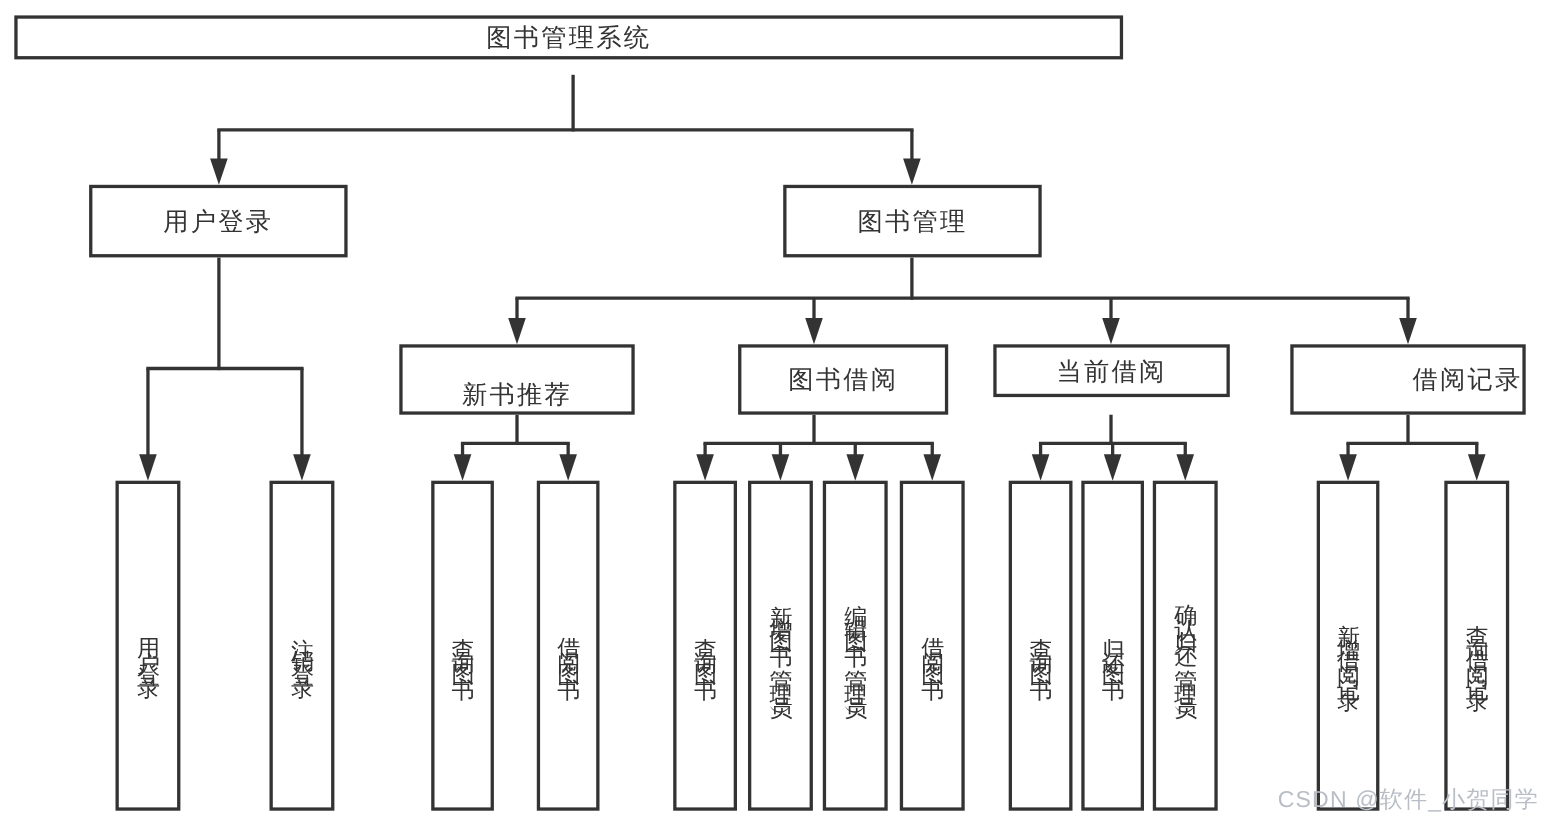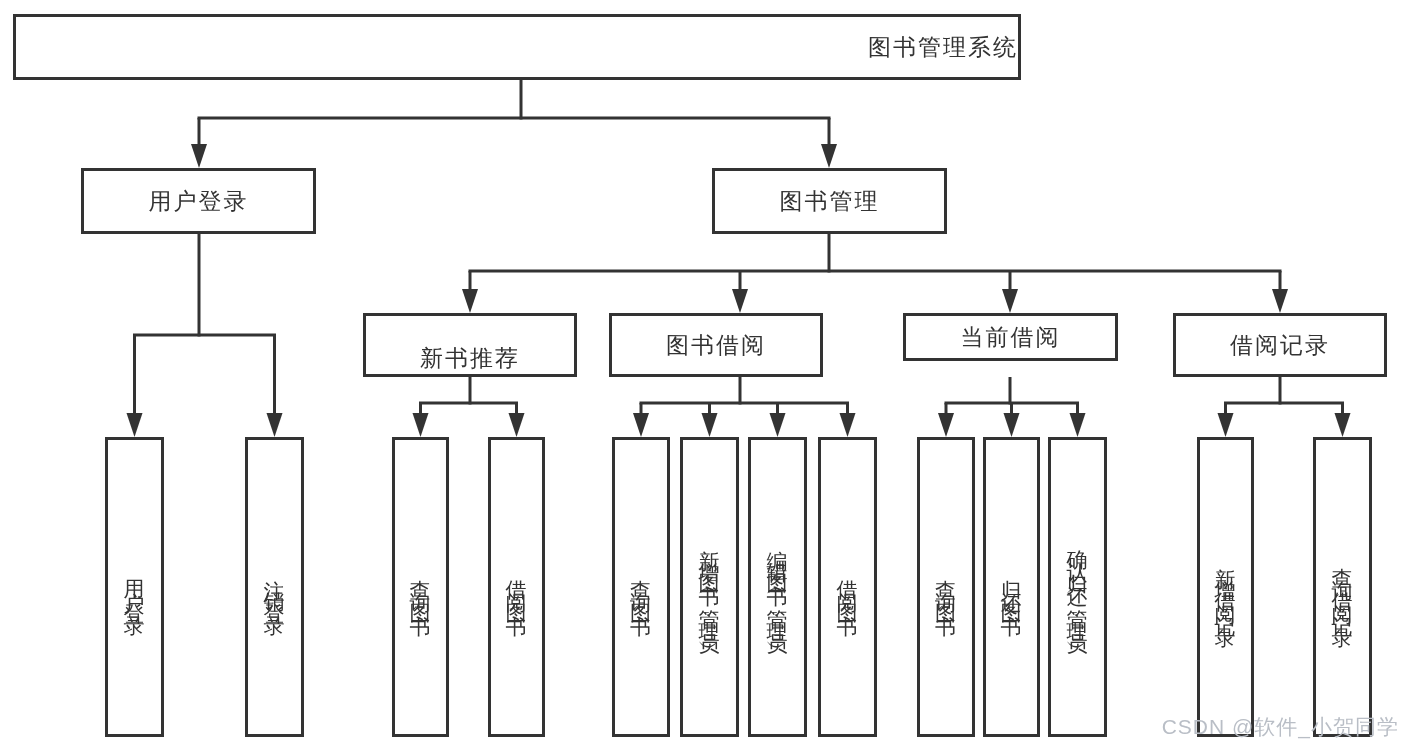--- a/index.html
+++ b/index.html
@@ -133,41 +133,41 @@
     <g>
       <line x1="1280" y1="377" x2="1280" y2="404.5"></line>
       <line x1="1224" y1="403" x2="1344" y2="403"></line>
       <line x1="1225.5" y1="403" x2="1225.5" y2="417"></line>
       <polygon points="1217.5,413 1233.5,413 1225.5,437"></polygon>
       <line x1="1342.5" y1="403" x2="1342.5" y2="417"></line>
       <polygon points="1334.5,413 1350.5,413 1342.5,437"></polygon>
     </g>
   </svg>
 
-  <div class="node" style="left:13px; top:14px; width:1008px; height:66px;justify-content:flex-end;">
+  <div class="node" style="left:13px; top:14px; width:1008px; height:40px;">
     <span>图书管理系统</span>
   </div>
 
   <div class="node" style="left:81px; top:168px; width:235px; height:66px;">
     <span>用户登录</span>
   </div>
   <div class="node" style="left:712px; top:168px; width:235px; height:66px;text-align:right;">
     <span>图书管理</span>
   </div>
 
   <div class="node" style="left:363px; top:313px; width:214px; height:64px;align-items:flex-end;">
     <span>新书推荐</span>
   </div>
-  <div class="node" style="left:609px; top:313px; width:214px; height:64px;">
+  <div class="node" style="left:671px; top:313px; width:191px; height:64px;">
     <span>图书借阅</span>
   </div>
   <div class="node" style="left:903px; top:313px; width:215px; height:48px;">
     <span>当前借阅</span>
   </div>
-  <div class="node" style="left:1173px; top:313px; width:214px; height:64px;">
+  <div class="node" style="left:1173px; top:313px; width:214px; height:64px;justify-content:flex-end;">
     <span>借阅记录</span>
   </div>
 
   <div class="vnode" style="left:105px; top:437px; width:59px; height:300px;">
     <span class="vtext">用户登录</span>
   </div>
   <div class="vnode" style="left:245px; top:437px; width:59px; height:300px;">
     <span class="vtext">注销登录</span>
   </div>
 

